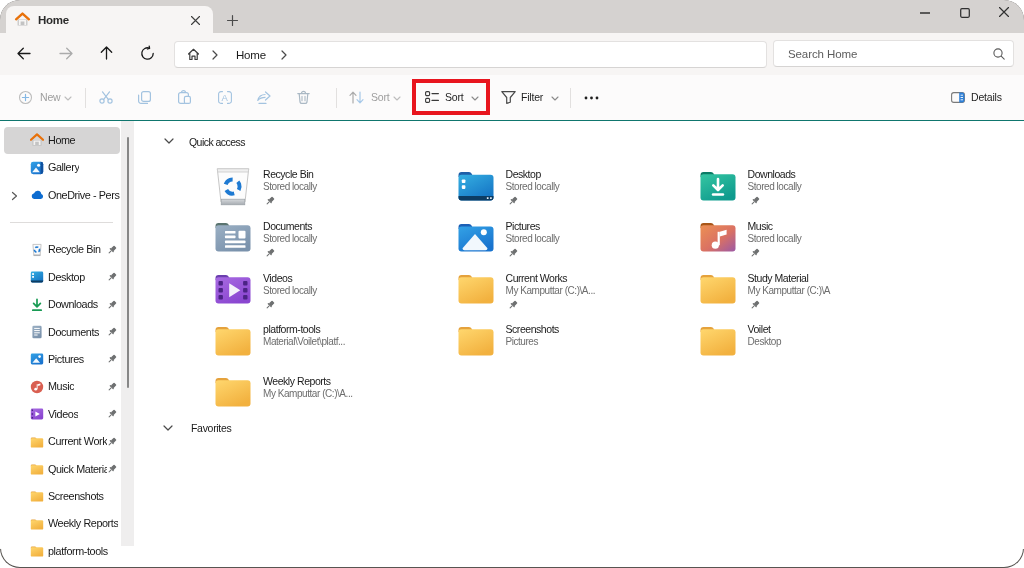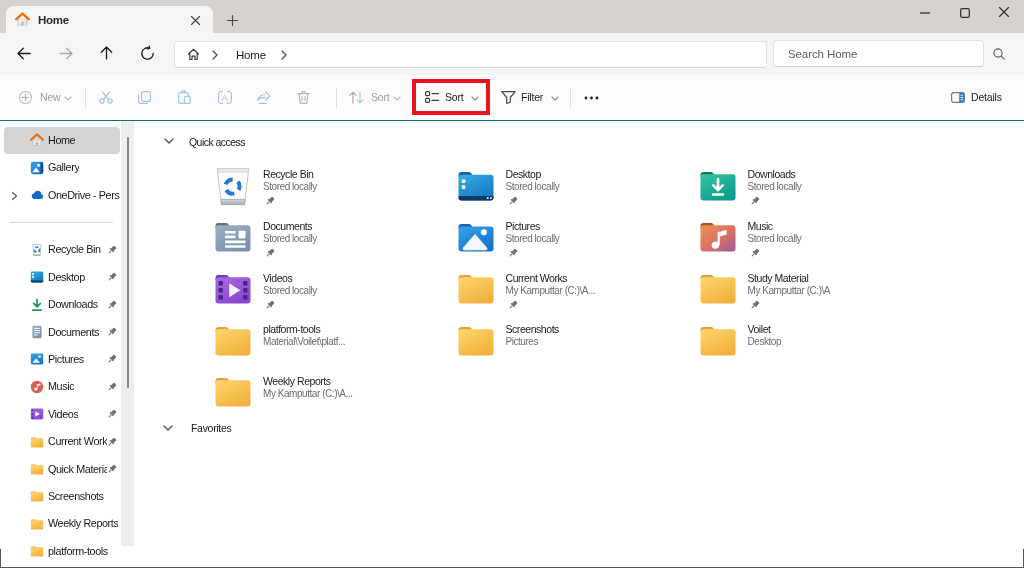--- a/index.html
+++ b/index.html
@@ -1,27 +1,27 @@
 <!DOCTYPE html>
 <html><head>
 <meta charset="utf-8">
 <style>
 *{margin:0;padding:0;box-sizing:border-box}
 html,body{width:1024px;height:568px;background:#fff;font-family:"Liberation Sans",sans-serif;overflow:hidden}
-#win{position:relative;width:1024px;height:568px;border-radius:0;overflow:hidden;background:#fff;box-shadow:inset 0 0 0 1px #585552}
+#win{position:relative;width:1024px;height:568px;border-radius:20px;overflow:hidden;background:#fff;box-shadow:inset 0 0 0 1px #585552}
 .abs{position:absolute}
 
 #tabbar{position:absolute;left:0;top:0;width:1024px;height:33px;background:#d5d2d0}
 #tab{position:absolute;left:6px;top:6px;width:207px;height:28px;background:#f7f5f4;border-radius:8px 8px 0 0}
 #tab .tlabel{position:absolute;left:32px;top:7.5px;font-size:11.5px;font-weight:700;color:#2b2b2b;letter-spacing:-.3px}
 
 #navbar{position:absolute;left:0;top:33px;width:1024px;height:42px;background:#f7f5f4}
 .bar{position:absolute;background:#fff;border:1px solid #e3e1e0;border-bottom-color:#d6d4d3;border-radius:4px}
 #addr{left:174px;top:8px;width:593px;height:27px}
-#search{left:773px;top:7px;width:211px;height:27px}
+#search{left:773px;top:7px;width:241px;height:27px}
 #addr .crumb{position:absolute;left:61px;top:6.5px;font-size:11.5px;color:#1b1b1b;letter-spacing:-.2px}
 #search .ph{position:absolute;left:14px;top:6.5px;font-size:11.5px;color:#5d5d5d;letter-spacing:-.1px}
 
 #toolbar{position:absolute;left:0;top:75px;width:1024px;height:46px;background:#fcfbfb;border-bottom:1px solid #0f766e}
 .tsep{position:absolute;top:13px;width:1px;height:20px;background:#e2e0df}
 .tb-label{position:absolute;font-size:10.5px;letter-spacing:-.2px}
 
 #redrect{position:absolute;left:412px;top:79px;width:78px;height:36px;border:4px solid #e8151e;z-index:50}
 
 #bodyarea{position:absolute;left:0;top:121px;width:1024px;height:428px;background:#fff}

